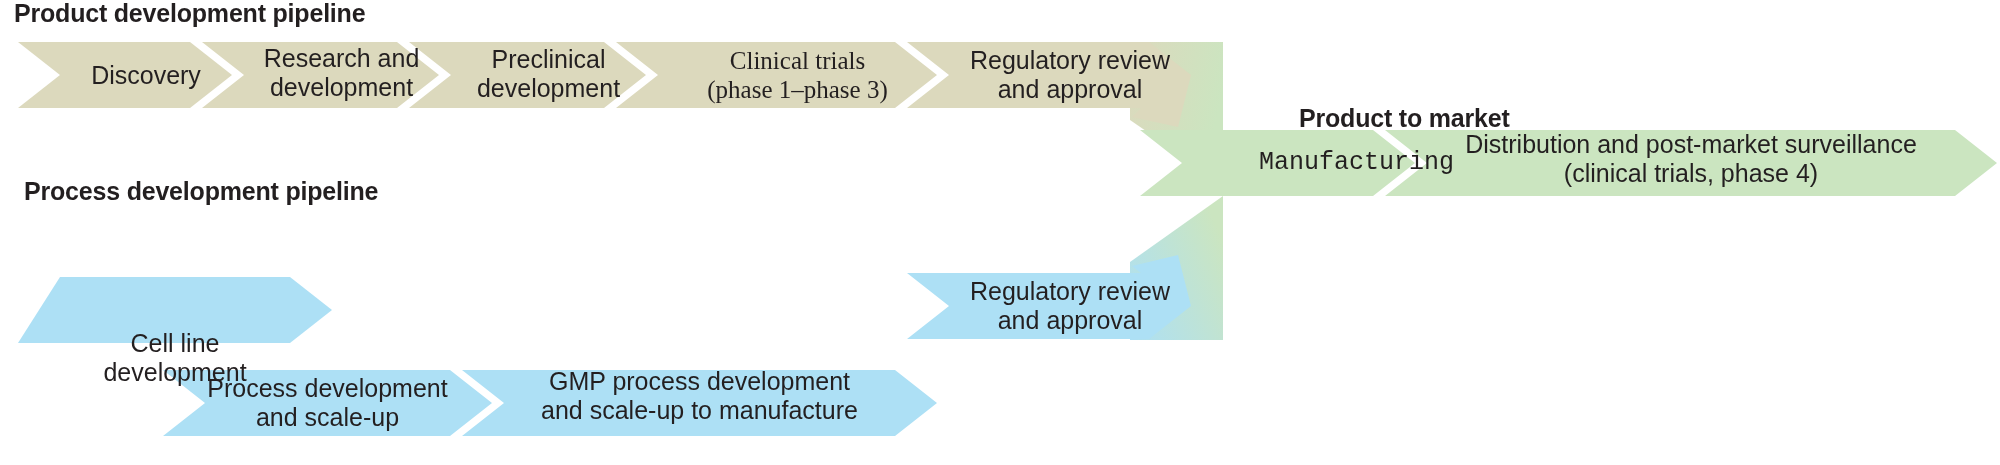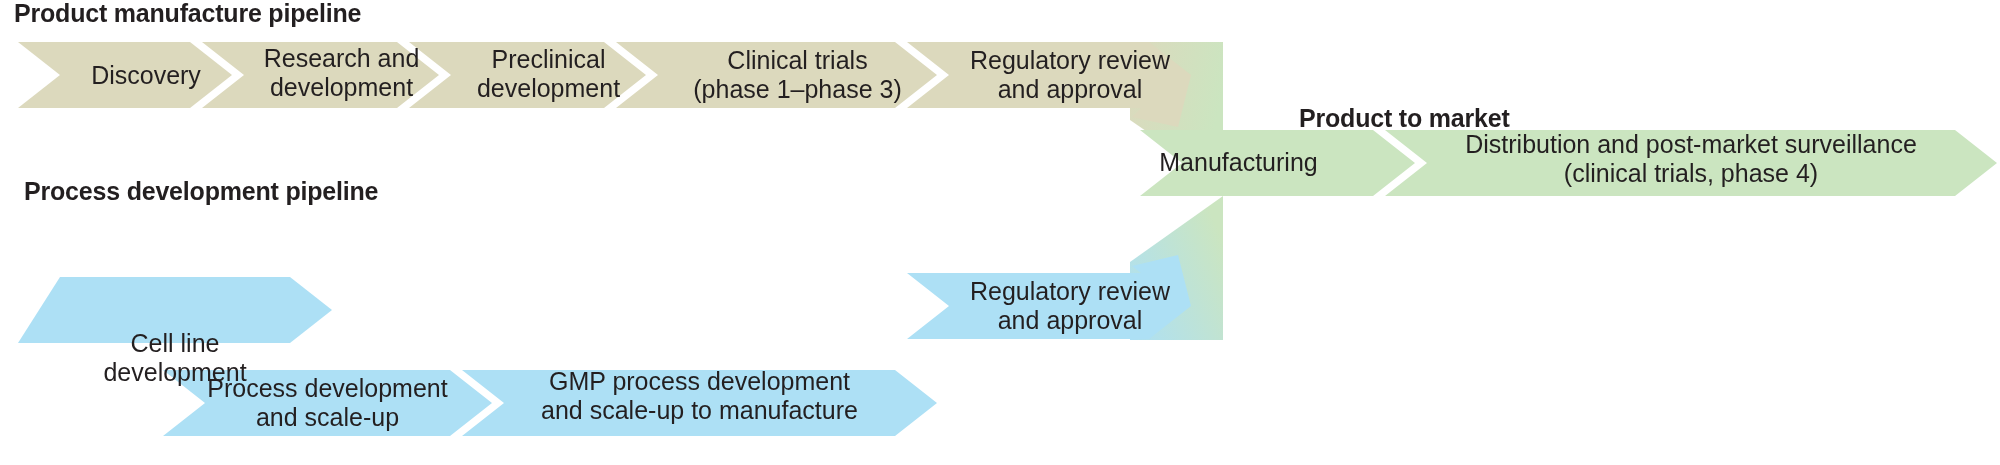--- a/index.html
+++ b/index.html
@@ -105,41 +105,41 @@
       <path d="M 163,370 L 450,370 L 492,403 L 450,436 L 163,436 L 205,403 Z" fill="#ade0f5"></path>
 
       <path d="M 462,370 L 895,370 L 937,403 L 895,436 L 462,436 L 504,403 Z" fill="#ade0f5"></path>
 
       <path d="M 907,273 L 1149,273 L 1191,306 L 1178,256 L 1132,266 L 1141,273 L 907,273 Z" fill="#ade0f5" opacity="0"></path>
       <path d="M 907,273 L 1141,273 L 1132,266 L 1178,255 L 1191,306 L 1149,339 L 907,339 L 949,306 Z" fill="#ade0f5"></path>
     </g>
 
   </svg>
 
-  <div class="section-title" id="title-product-dev">Product manufacture pipeline</div>
+  <div class="section-title" id="title-product-dev">Product development pipeline</div>
 
   <div class="section-title" id="title-process-dev">Process development pipeline</div>
 
   <div class="section-title" id="title-product-market">Product to market</div>
 
   <div class="stage-label" style="left:60px; top:42px; width:172px; height:66px;">Discovery</div>
 
   <div class="stage-label" style="left:244px; top:48px; width:195px; height:50px;">Research and
 development</div>
 
   <div class="stage-label" style="left:451px; top:42px; width:195px; height:64px;">Preclinical
 development</div>
 
-  <div class="stage-label" style="left:658px; top:42px; width:279px; height:66px;">Clinical trials
+  <div class="stage-label" style="left:658px; top:42px; width:279px; height:66px;font-family:Liberation Serif, serif;">Clinical trials
 (phase 1–phase 3)</div>
 
   <div class="stage-label" style="left:949px; top:42px; width:242px; height:66px;">Regulatory review
 and approval</div>
 
-  <div class="stage-label" style="left:1122px; top:130px; width:233px; height:64px;">Manufacturing</div>
+  <div class="stage-label" style="left:1240px; top:130px; width:233px; height:64px;font-family:Liberation Mono, monospace;">Manufacturing</div>
 
   <div class="stage-label" style="left:1427px; top:130px; width:528px; height:58px;">Distribution and post-market surveillance
 (clinical trials, phase 4)</div>
 
   <div class="stage-label" style="left:60px; top:277px; width:230px; height:66px;margin-top:48px;">Cell line
 development</div>
 
   <div class="stage-label" style="left:205px; top:370px; width:245px; height:66px;">Process development
 and scale-up</div>
 

